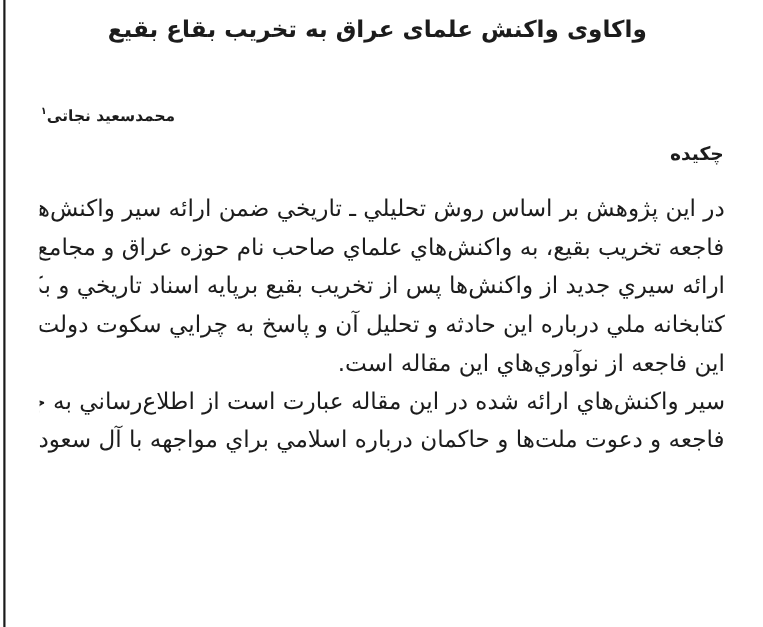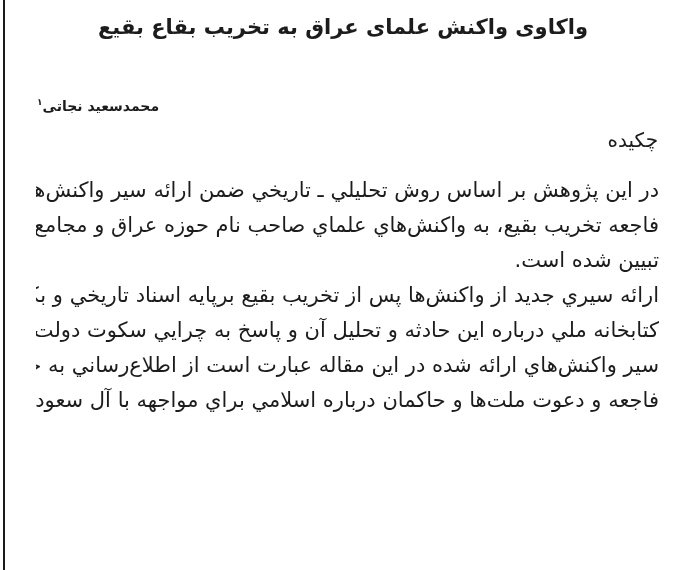--- a/index.html
+++ b/index.html
@@ -41,22 +41,22 @@
   }
   .author-line sup{
     font-size:9px;
     vertical-align:super;
     font-weight:bold;
   }
   .abstract-heading{
     position:absolute;
     top:125px;right:36px;
     margin:0;
-    font-size:20px;
-    font-weight:normal;
+    font-size:17px;
+    font-weight:bold;
     line-height:30px;
   }
   .abstract-body{
     position:absolute;
     top:173px;right:35px;left:36px;
     font-size:21px;
   }
   .abs-line{
     direction:rtl;
     height:35px;
@@ -81,20 +81,20 @@
 
   <div class="author-line">
     <span>محمدسعید نجاتی</span><sup>۱</sup>
   </div>
 
   <h2 class="abstract-heading">چکیده</h2>
 
   <div class="abstract-body">
     <div class="abs-line">در این پژوهش بر اساس روش تحلیلي ـ تاریخي ضمن ارائه سیر واکنش‌هاي انجام شده در برابر</div>
     <div class="abs-line">فاجعه تخریب بقیع، به واکنش‌هاي علماي صاحب نام حوزه عراق و مجامع علمي شهرهاي نجف و</div>
-    <div class="abs-line para-end">تبیین شده است.</div>
     <div class="abs-line">ارائه سیري جدید از واکنش‌ها پس از تخریب بقیع برپایه اسناد تاریخي و بکارگیري اسناد جدید</div>
     <div class="abs-line">کتابخانه ملي درباره این حادثه و تحلیل آن و پاسخ به چرایي سکوت دولت‌هاي ایران و یمن در برابر</div>
+    <div class="abs-line para-end">این فاجعه از نوآوري‌هاي این مقاله است.</div>
     <div class="abs-line">سیر واکنش‌هاي ارائه شده در این مقاله عبارت است از اطلاع‌رساني به جهان اسلام درباره این</div>
     <div class="abs-line">فاجعه و دعوت ملت‌ها و حاکمان درباره اسلامي براي مواجهه با آل سعود، مذاکره با ابن سعود</div>
   </div>
 
 </div>
 
 </body></html>

